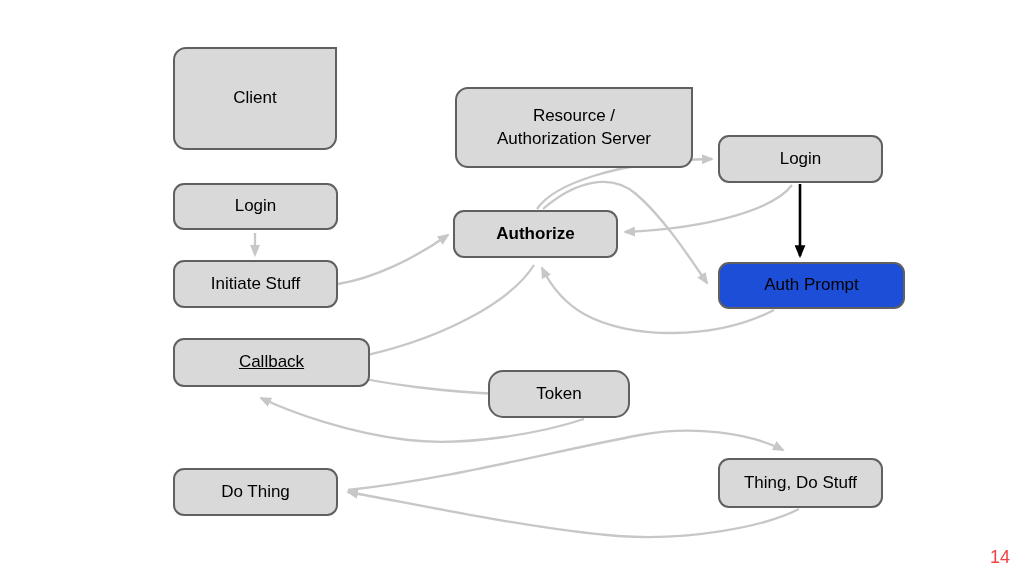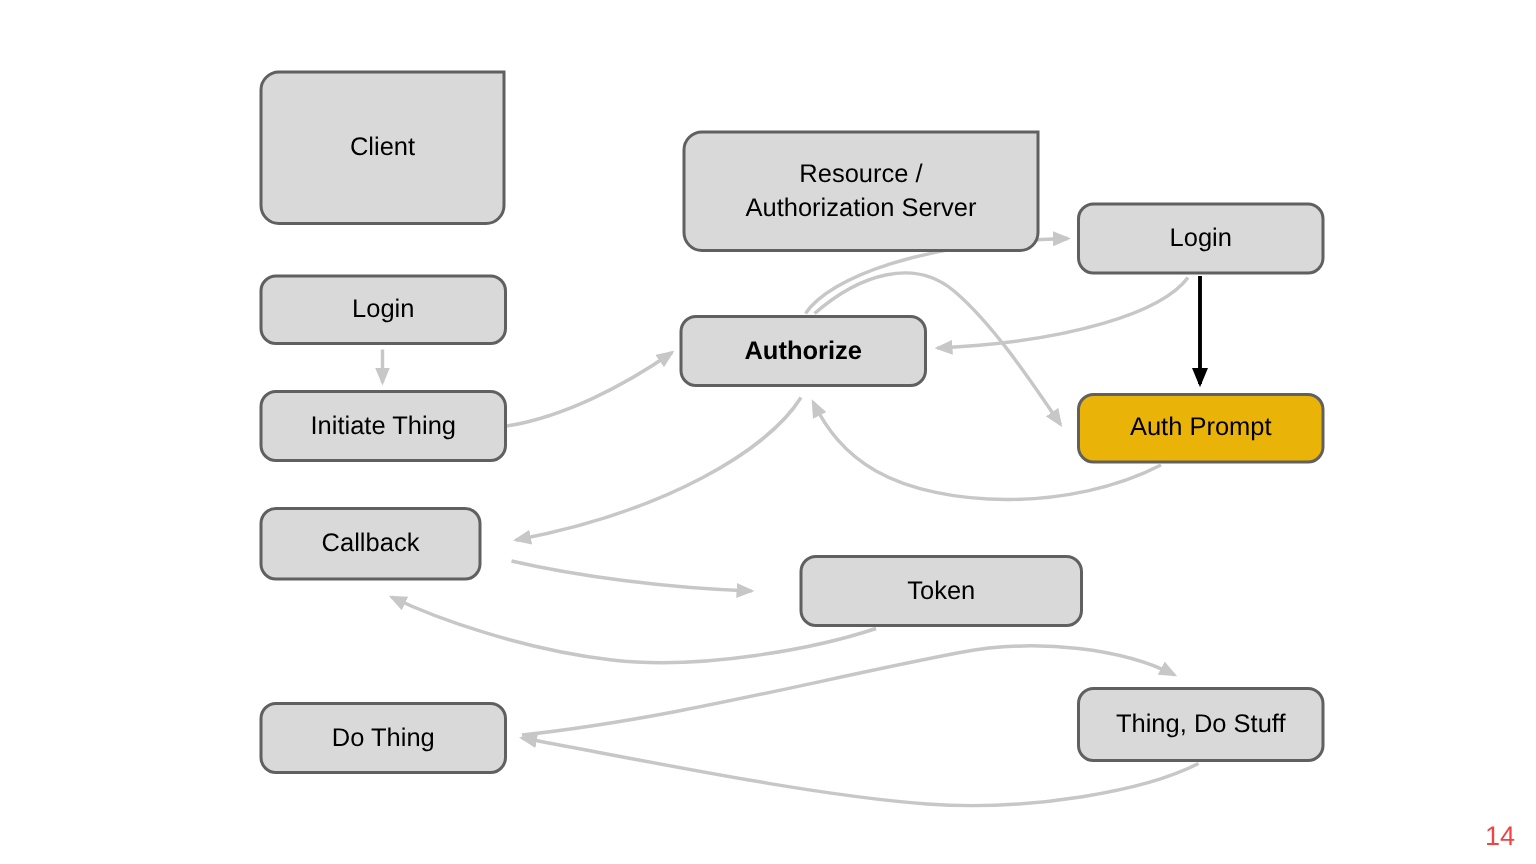--- a/index.html
+++ b/index.html
@@ -73,19 +73,19 @@
       <path d="M348,490 C450,479 545,453 640,435 C693,425 750,433 783,450" fill="none" stroke="#c7c7c7" stroke-width="2.3" marker-end="url(#arrow-gray)"></path>
       <path d="M799,509 C764,527 688,541 618,536 C538,530 425,506 348,492" fill="none" stroke="#c7c7c7" stroke-width="2.3" marker-end="url(#arrow-gray)"></path>
     </svg>
   <div class="page-num">14</div>
 <div class="node header" style="left: 173px; top: 47px; width: 164px; height: 103px;">Client</div>
     <div class="node header" style="left: 455px; top: 47px; width: 238px; height: 81px; margin-top: 40px;">Resource /
 Authorization Server</div>
     <div class="node" style="left: 718px; top: 135px; width: 165px; height: 48px;">Login</div>
     <div class="node" style="left: 173px; top: 183px; width: 165px; height: 47px;">Login</div>
     <div class="node" style="left: 453px; top: 210px; width: 165px; height: 48px; font-weight: bold;">Authorize</div>
-    <div class="node" style="left: 173px; top: 260px; width: 165px; height: 48px;">Initiate Thing</div>
-    <div class="node highlight" style="left: 718px; top: 262px; width: 165px; height: 47px; background: #eab308;">Auth Prompt</div>
-    <div class="node" style="left: 173px; top: 338px; width: 148px; height: 49px;">Callback</div>
-    <div class="node" style="left: 533px; top: 370px; width: 189px; height: 48px;">Token</div>
+    <div class="node" style="left: 173px; top: 260px; width: 165px; height: 48px;">Initiate Stuff</div>
+    <div class="node highlight" style="left: 718px; top: 262px; width: 187px; height: 47px; background: #1d4ed8;">Auth Prompt</div>
+    <div class="node" style="left: 173px; top: 338px; width: 197px; height: 49px; text-decoration: underline;">Callback</div>
+    <div class="node" style="left: 488px; top: 370px; width: 142px; height: 48px; border-radius: 15px;">Token</div>
     <div class="node" style="left: 173px; top: 468px; width: 165px; height: 48px;">Do Thing</div>
     <div class="node" style="left: 718px; top: 458px; width: 165px; height: 50px;">Thing, Do Stuff</div>
   </div>
 
 </body></html>

